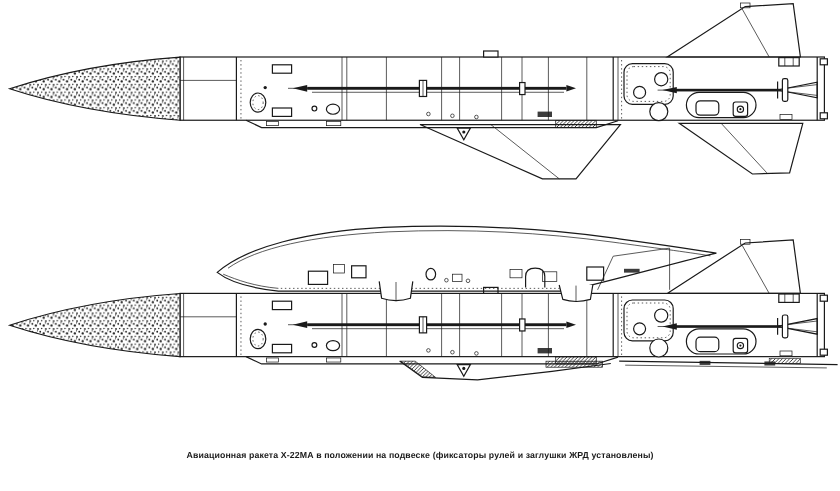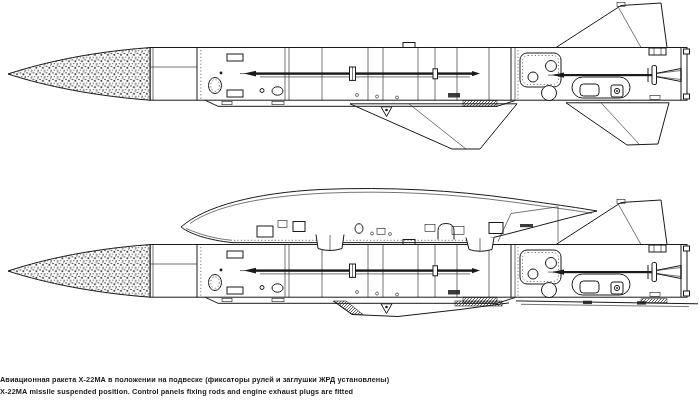--- a/index.html
+++ b/index.html
@@ -5,21 +5,21 @@
   :root { --ink:#1a1a1a; --paper:#ffffff; }
   html,body { margin:0; padding:0; background:var(--paper); }
   .stage { position:relative; width:700px; height:409px; background:var(--paper); overflow:hidden; }
   svg { position:absolute; left:0; top:0; }
   .s  { stroke:var(--ink); stroke-width:1; fill:none; stroke-linejoin:miter; stroke-linecap:butt; }
   .sw { stroke:var(--ink); stroke-width:1; fill:var(--paper); stroke-linejoin:miter; }
   .f  { fill:var(--ink); stroke:none; }
   .f8 { fill:var(--ink); stroke:none; opacity:.85; }
   .t  { stroke:var(--ink); stroke-width:.6; fill:none; }
   .dash { stroke:var(--ink); stroke-width:.6; fill:none; stroke-dasharray:1.2 2.2; }
-  .caption { position:absolute; left:0; right:0; top:374px; 
+  .caption { position:absolute; left:0; right:0; top:374px; text-align:center;
              font-family:"Liberation Sans", sans-serif; font-weight:bold;
              font-size:7.3px; line-height:11.5px; color:var(--ink); letter-spacing:.1px; }
 </style>
 </head>
 <body>
 
 <div class="stage">
 <svg width="700" height="409" viewBox="0 0 700 409">
   <defs>
     <pattern id="stipple" width="6.5" height="6.5" patternUnits="userSpaceOnUse">
@@ -190,15 +190,14 @@
       <g>
         <path d="M466 237.5 L469 249.5 Q480 253 492 249.5 L494 237.5" class="sw"></path>
         <line x1="480" y1="238" x2="480" y2="251.5" class="t"></line>
       </g>
     </g>
   </g>
 </svg>
 
 <div class="caption">
   <div>Авиационная ракета Х-22МА в положении на подвеске (фиксаторы рулей и заглушки ЖРД установлены)</div>
-  <div>Х-22МА missile suspended position. Control panels fixing rods and engine exhaust plugs are fitted</div>
 </div>
 </div>
 
 </body></html>

